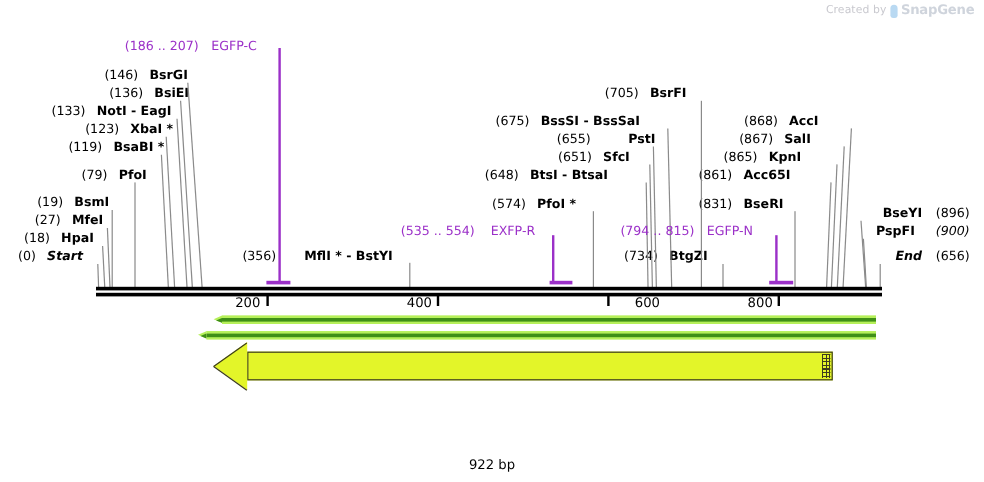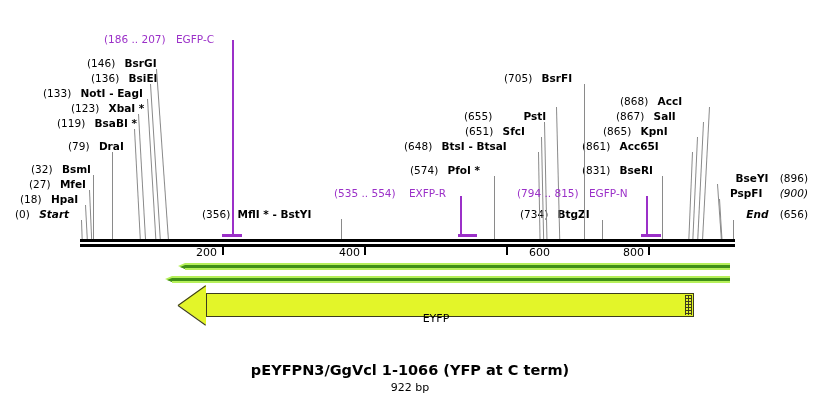--- a/index.html
+++ b/index.html
@@ -83,20 +83,25 @@
 
   
   .title{position:absolute;width:100%;text-align:center;font-size:14.5px;font-weight:bold;color:#000;}
   .subtitle{position:absolute;width:100%;text-align:center;font-size:11px;color:#000;}
 </style>
 </head>
 <body>
 
 <div id="map">
 
+  <div class="watermark">
+    <span>Created by</span>
+    <span class="logo"></span>
+    <span class="sg">SnapGene</span>
+  </div>
 
   <div class="lbl feat" style="left:104px;top:34px;">
     <span class="pos">(186 .. 207)</span>
     <span class="nm" style="margin-left:7px;">EGFP-C</span>
   </div>
   <div class="fbar" style="left:232px;top:40px;height:196px;"></div>
   <div class="fcap" style="left:222px;top:234px;width:20px;"></div>
 
   <div class="lbl" style="left:87px;top:58px;">
     <span class="pos">(146)</span>
@@ -113,24 +118,24 @@
   <div class="lbl" style="left:71px;top:103px;">
     <span class="pos">(123)</span>
     <span class="nm" style="margin-left:6px;">XbaI *</span>
   </div>
   <div class="lbl" style="left:57px;top:118px;">
     <span class="pos">(119)</span>
     <span class="nm" style="margin-left:6px;">BsaBI *</span>
   </div>
   <div class="lbl" style="left:68px;top:141px;">
     <span class="pos">(79)</span>
-    <span class="nm" style="margin-left:6px;">DraI</span>
+    <span class="nm" style="margin-left:6px;">PfoI</span>
   </div>
   <div class="lbl" style="left:31px;top:164px;">
-    <span class="pos">(32)</span>
+    <span class="pos">(19)</span>
     <span class="nm" style="margin-left:6px;">BsmI</span>
   </div>
   <div class="lbl" style="left:29px;top:179px;">
     <span class="pos">(27)</span>
     <span class="nm" style="margin-left:6px;">MfeI</span>
   </div>
   <div class="lbl" style="left:20px;top:194px;">
     <span class="pos">(18)</span>
     <span class="nm" style="margin-left:6px;">HpaI</span>
   </div>
@@ -145,27 +150,31 @@
   <div class="tick" style="left:138px;top:114px;height:127px;transform:rotate(-3.2deg);"></div>
   <div class="tick" style="left:134px;top:129px;height:112px;transform:rotate(-3.0deg);"></div>
   <div class="tick" style="left:112px;top:152px;height:89px;transform:rotate(0deg);"></div>
   <div class="tick" style="left:93px;top:175px;height:66px;transform:rotate(0deg);"></div>
   <div class="tick" style="left:89px;top:190px;height:51px;transform:rotate(-2.5deg);"></div>
   <div class="tick" style="left:85px;top:205px;height:36px;transform:rotate(-3.0deg);"></div>
   <div class="tick" style="left:81px;top:220px;height:21px;transform:rotate(-2.0deg);"></div>
 
   <div class="lbl" style="left:202px;top:209px;">
     <span class="pos">(356)</span>
-    <span class="nm" style="margin-left:4px;">MflI * - BstYI</span>
+    <span class="nm" style="margin-left:20px;">MflI * - BstYI</span>
   </div>
   <div class="tick" style="left:341px;top:219px;height:22px;"></div>
 
   <div class="lbl" style="left:504px;top:73px;">
     <span class="pos">(705)</span>
     <span class="nm" style="margin-left:6px;">BsrFI</span>
+  </div>
+  <div class="lbl" style="left:413px;top:96px;">
+    <span class="pos">(675)</span>
+    <span class="nm" style="margin-left:6px;">BssSI - BssSaI</span>
   </div>
   <div class="lbl" style="left:464px;top:111px;">
     <span class="pos">(655)</span>
     <span class="nm" style="margin-left:4px;padding-left:24px;">PstI</span>
   </div>
   <div class="lbl" style="left:465px;top:126px;">
     <span class="pos">(651)</span>
     <span class="nm" style="margin-left:6px;">SfcI</span>
   </div>
   <div class="lbl" style="left:404px;top:141px;">
@@ -276,18 +285,16 @@
 
   <div class="eyfp-wrap" style="left:178px;top:285px;width:516px;height:40px;">
     <div class="eyfp-body" style="left:28px;top:8px;width:488px;height:24px;">
       <div class="eyfp-hatch" style="right:1px;"></div>
     </div>
     <div class="eyfp-head" style="left:0;top:0;"></div>
     <div class="eyfp-head-edge-top" style="left:0;top:20px;width:34.4px;transform:rotate(-35.5deg);"></div>
     <div class="eyfp-head-edge-top" style="left:0;top:20px;width:34.4px;transform:rotate(35.5deg);"></div>
     <div class="eyfp-head-edge-top" style="left:28px;top:8px;width:1px;height:24px;background:transparent;"></div>
   </div>
-  <div class="eyfp-label" style="left:178px;top:312px;width:516px;">EYFP</div>
-
-  <div class="title" style="top:362px;">pEYFPN3/GgVcl 1-1066 (YFP at C term)</div>
+
   <div class="subtitle" style="top:381px;">922 bp</div>
 
 </div>
 
 </body></html>

